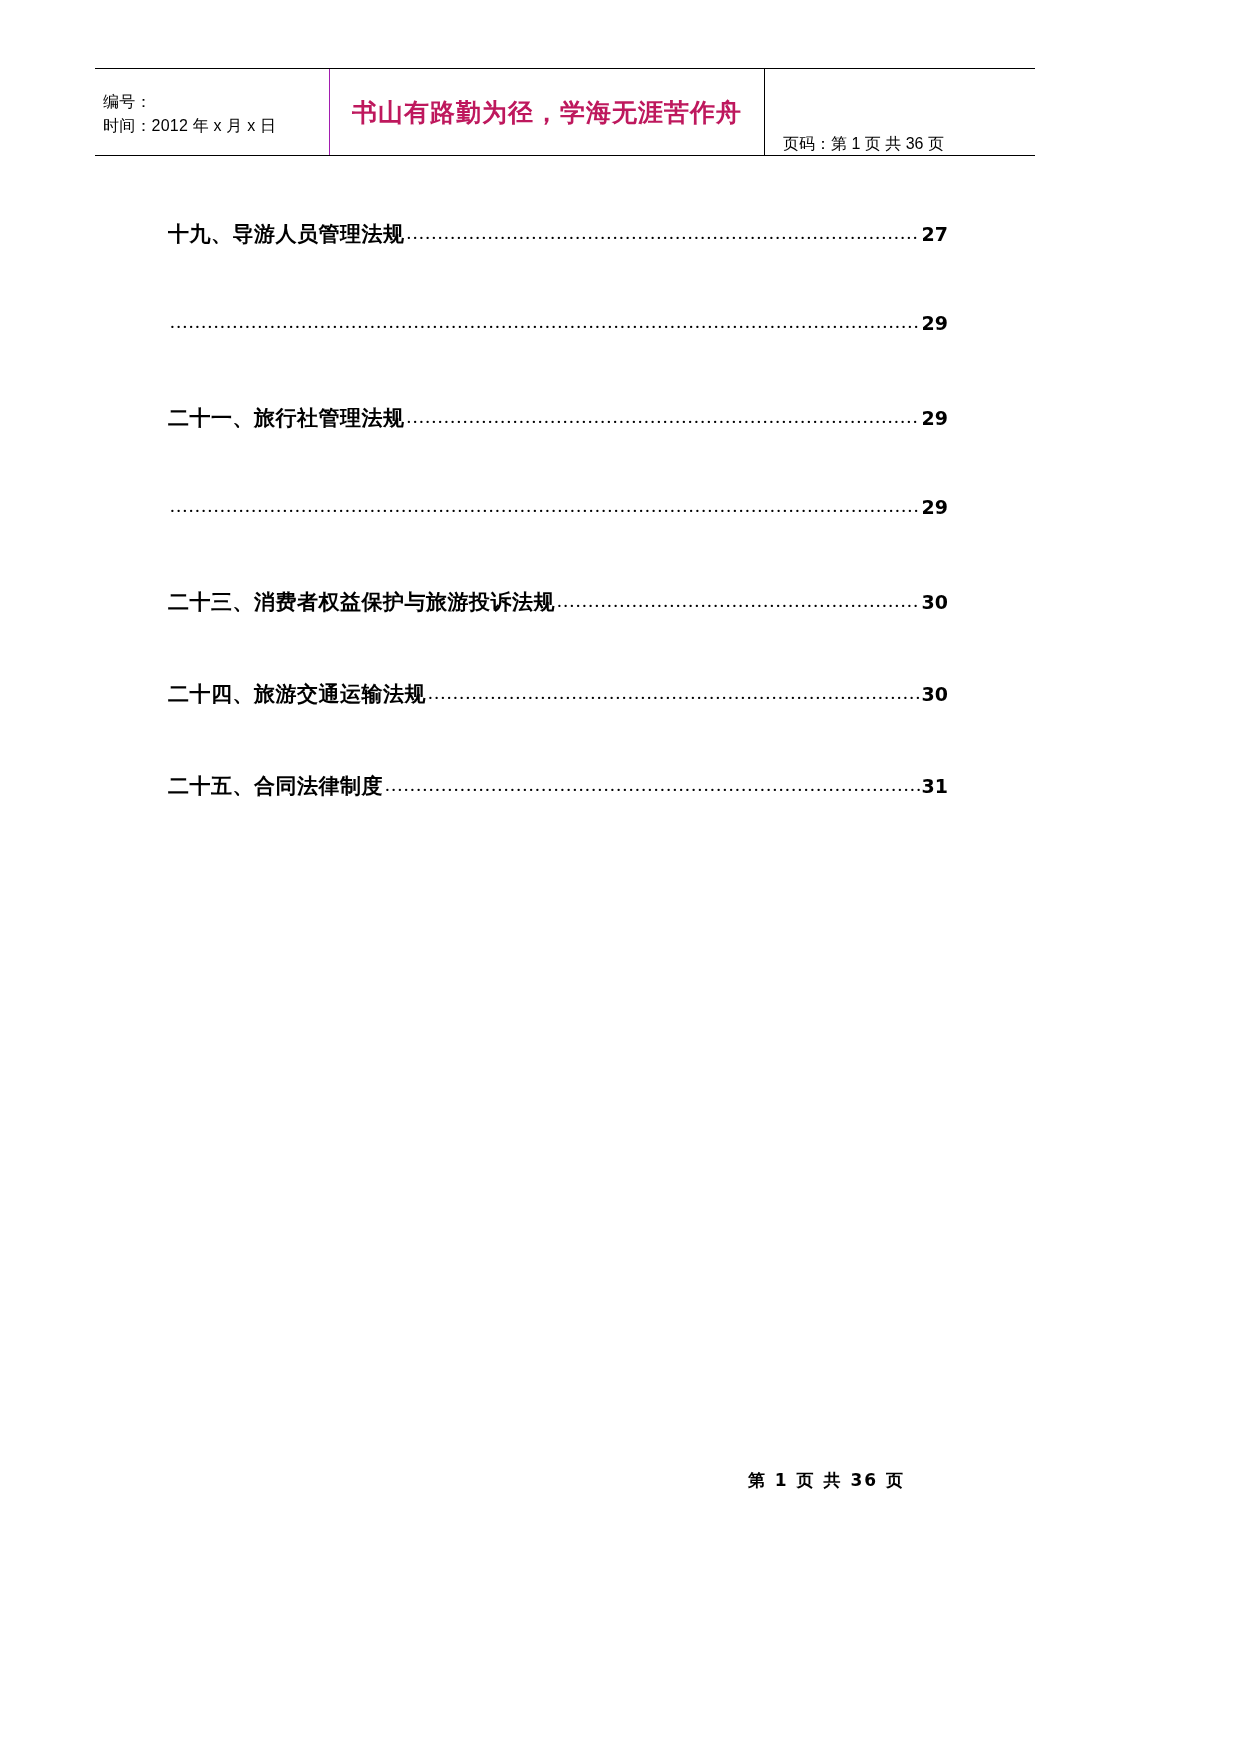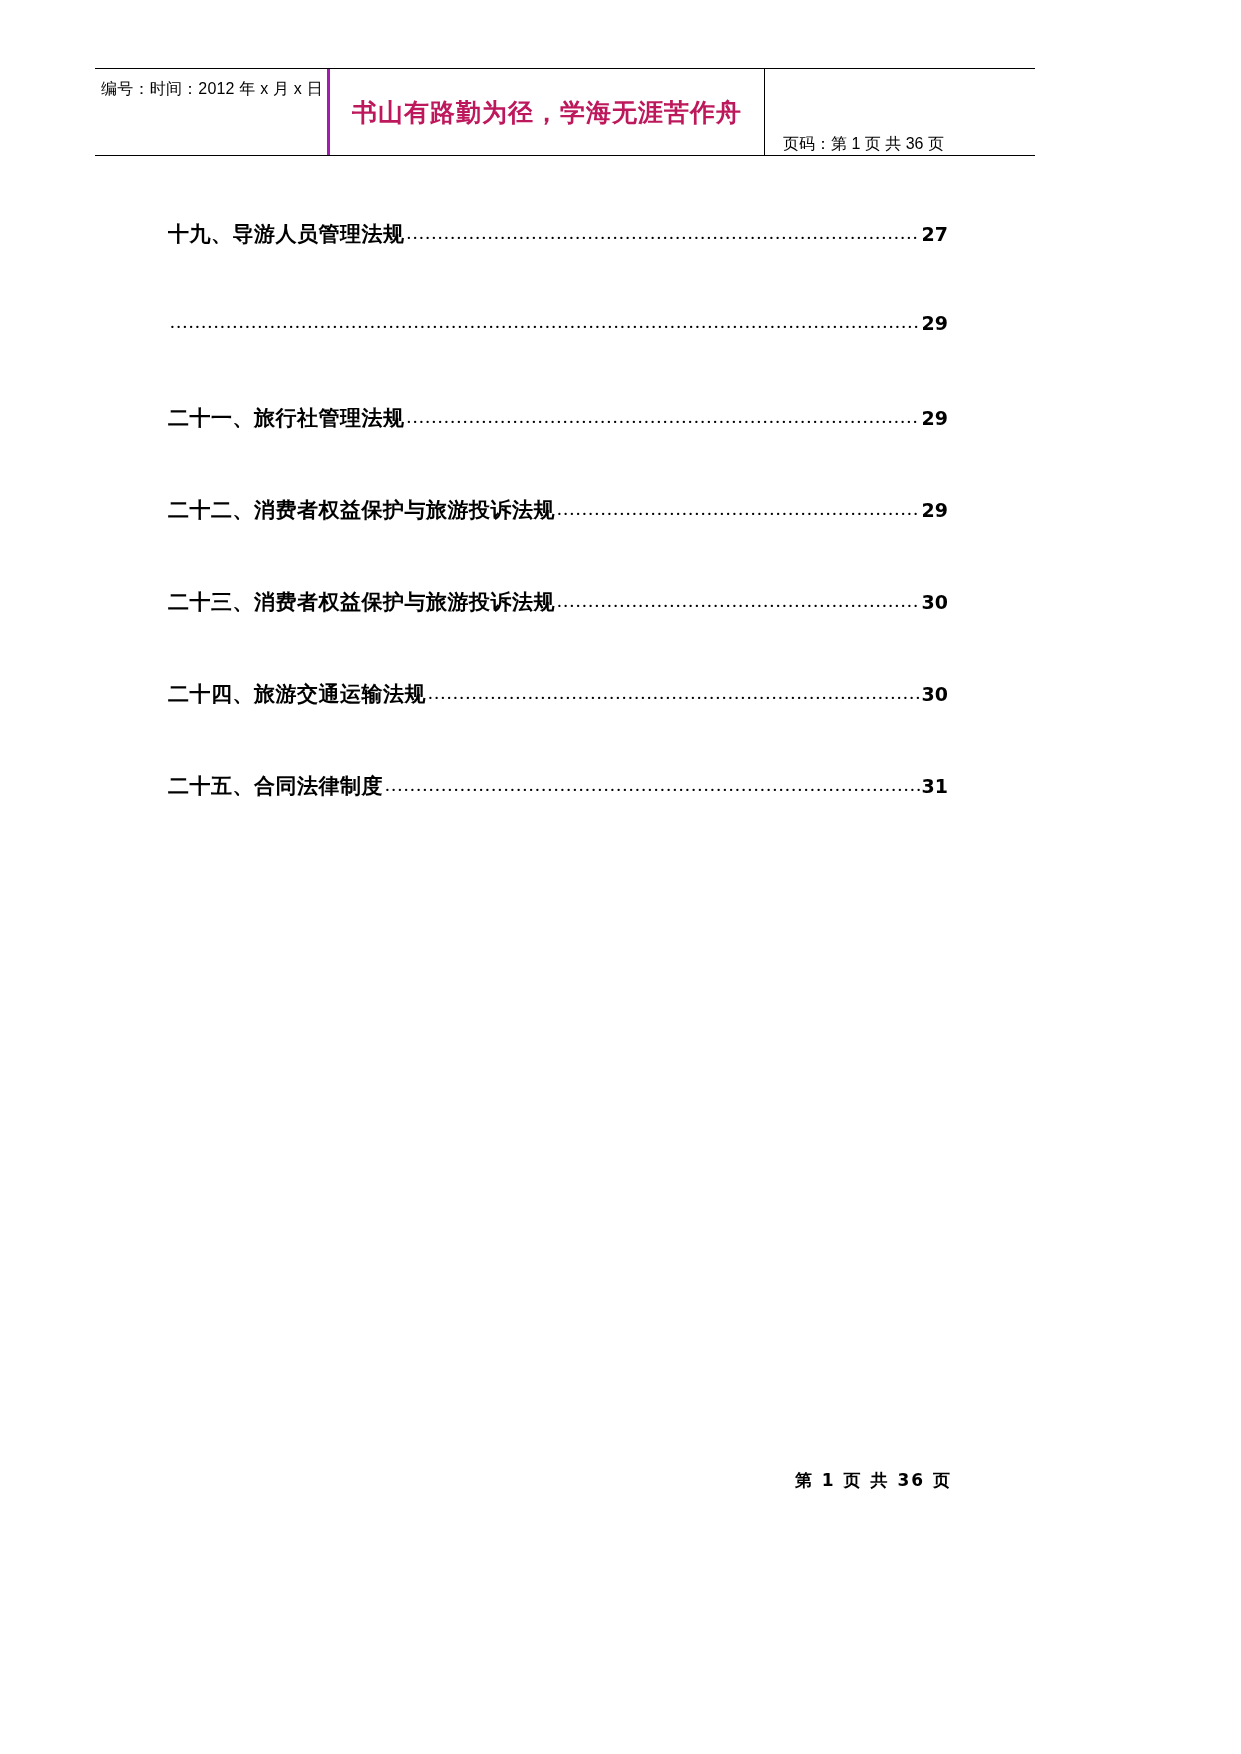--- a/index.html
+++ b/index.html
@@ -33,22 +33,23 @@
     height: 88px;
     box-sizing: border-box;
     display: flex;
     align-items: stretch;
   }
   .header-left {
     width: 235px;
     box-sizing: border-box;
     padding: 8px 6px 4px 8px;
     display: flex;
+    flex-direction: column;
     justify-content: center;
-    border-right: 3px solid #a21caf;
+    border-right: 1px solid #a21caf;
   }
   .header-left .line {
     font-size: 16px;
     line-height: 24px;
     letter-spacing: 0.2px;
     white-space: nowrap;
   }
   .header-center {
     flex: 1;
     display: flex;
@@ -123,21 +124,20 @@
     top: 1469px;
     width: 1005px;
     text-align: right;
     padding-right: 100px;
     box-sizing: border-box;
     font-family: "DejaVu Sans", sans-serif;
     font-weight: bold;
     font-size: 17px;
     letter-spacing: 2px;
     color: #000;
-    margin-left: 47px;
   }
 </style>
 </head>
 <body>
 
 <div class="page">
 
   <div class="header">
     <div class="header-left">
       <div class="line">编号：</div>
@@ -160,21 +160,20 @@
     <div class="toc-row">
       <span class="toc-dots">.............................................................................................................................</span>
       <span class="toc-page">29</span>
     </div>
     <div class="toc-row">
       <span class="toc-title">二十一、旅行社管理法规</span>
       <span class="toc-dots">.............................................................................................................................</span>
       <span class="toc-page">29</span>
     </div>
     <div class="toc-row">
-      <span class="toc-title">二十二、消费者权益保护与旅游投诉法规</span>
       <span class="toc-dots">.............................................................................................................................</span>
       <span class="toc-page">29</span>
     </div>
     <div class="toc-row">
       <span class="toc-title">二十三、消费者权益保护与旅游投诉法规</span>
       <span class="toc-dots">.............................................................................................................................</span>
       <span class="toc-page">30</span>
     </div>
     <div class="toc-row">
       <span class="toc-title">二十四、旅游交通运输法规</span>

